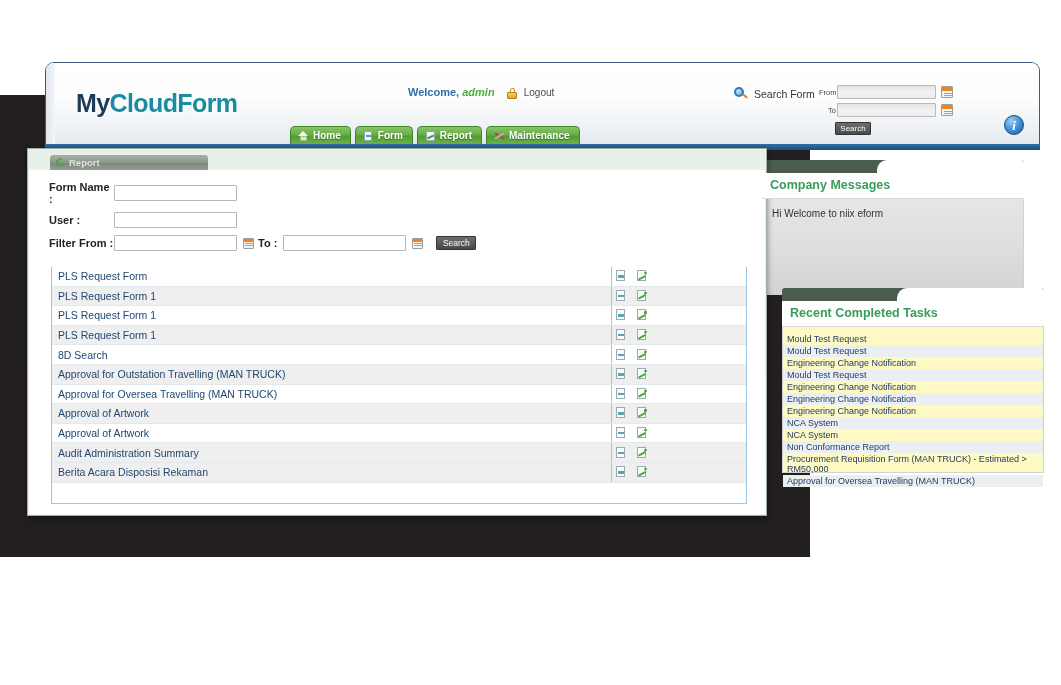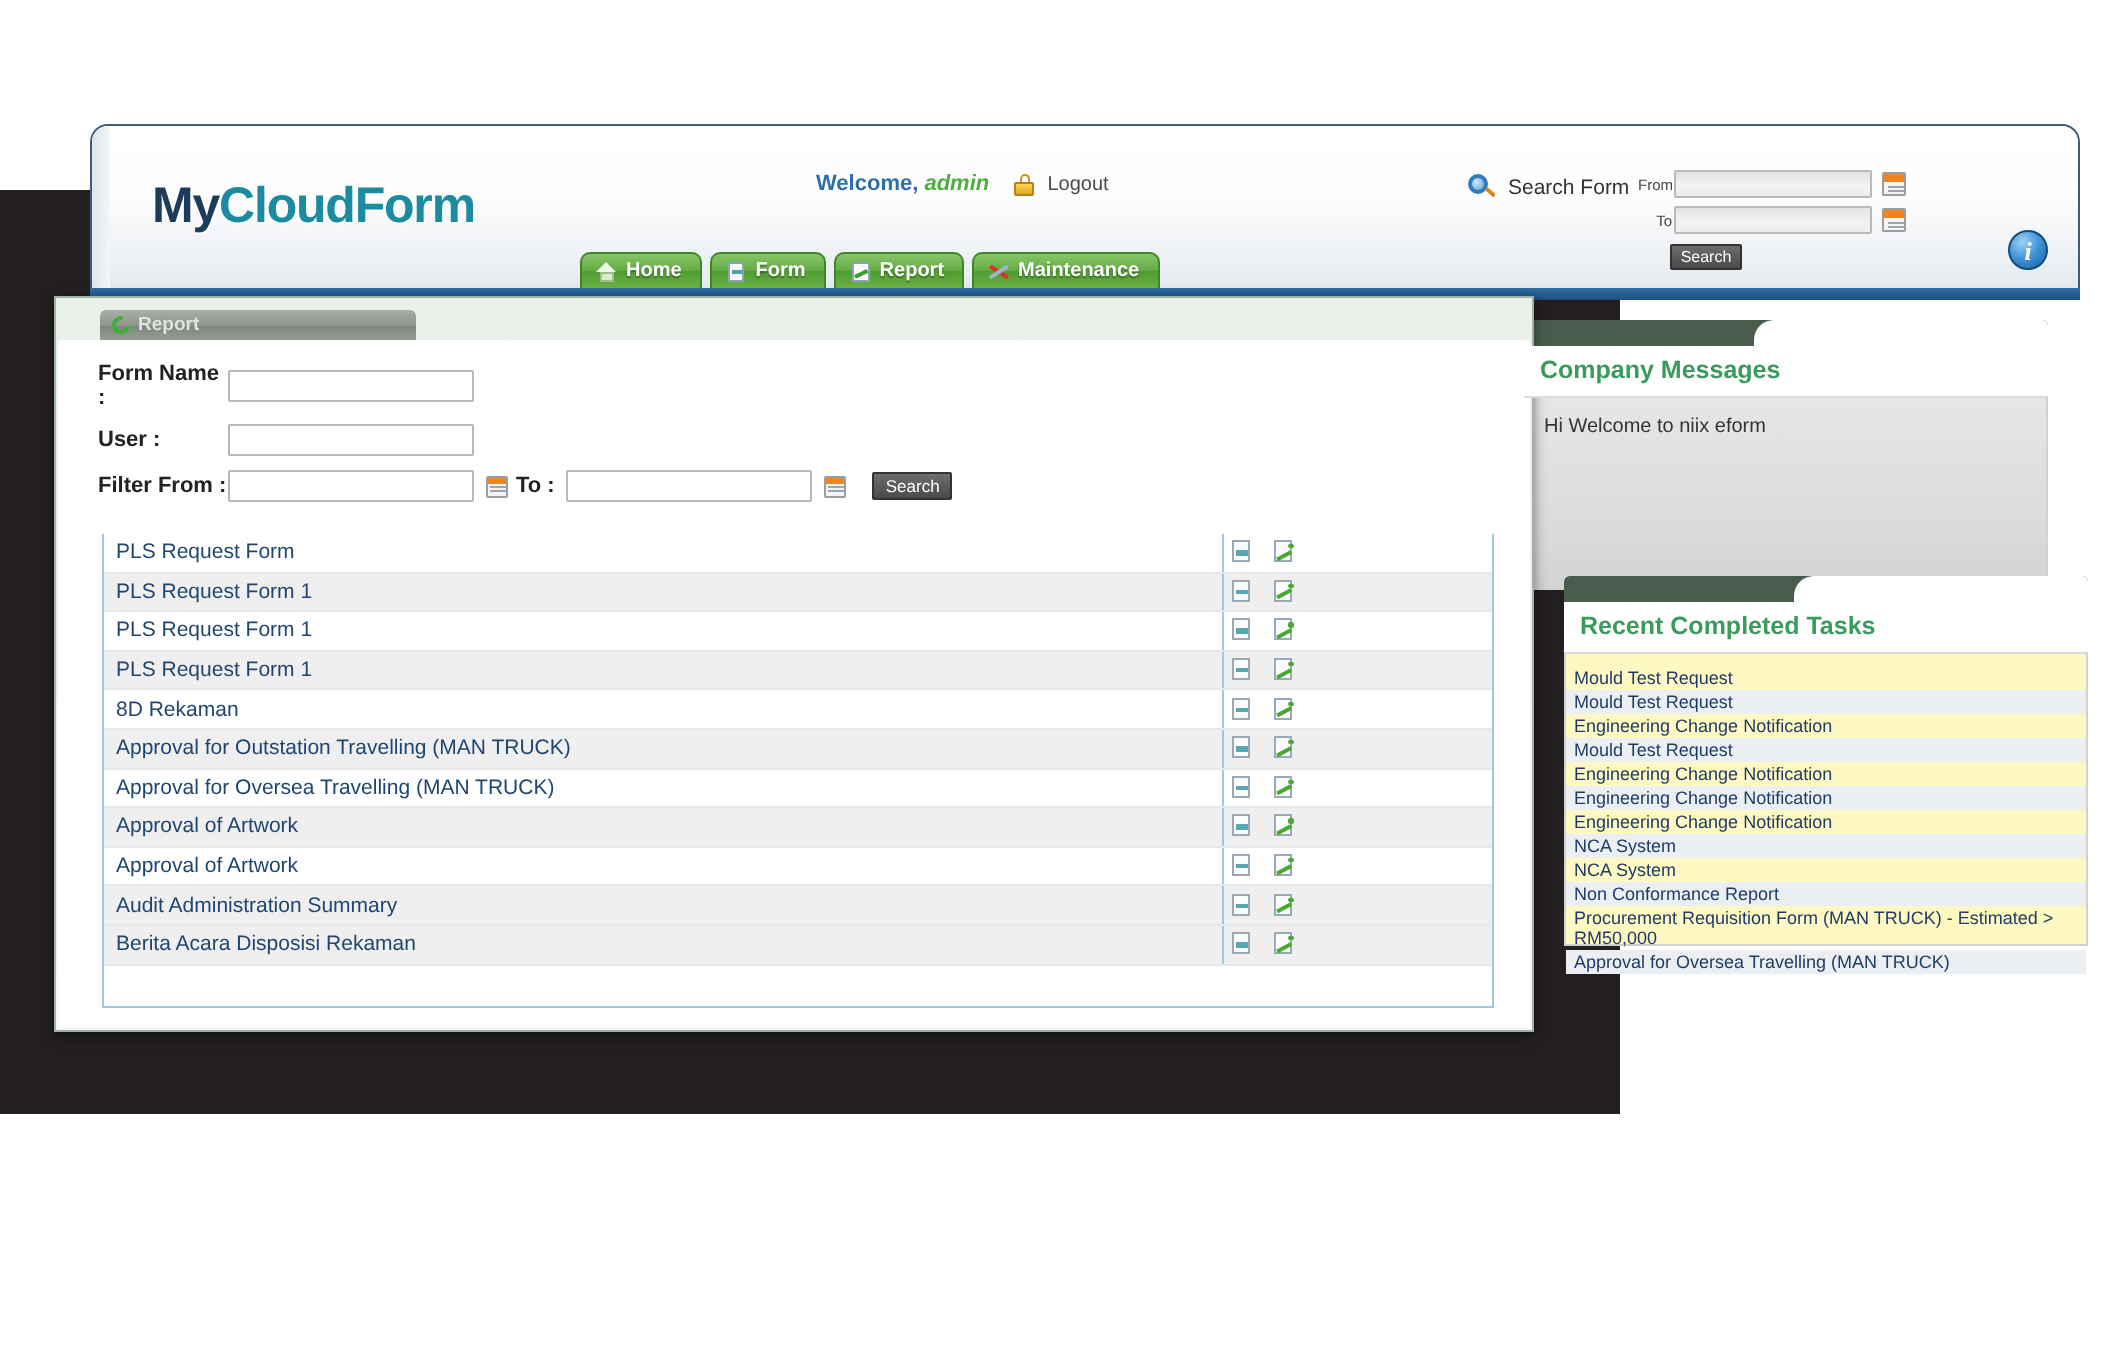--- a/index.html
+++ b/index.html
@@ -479,21 +479,21 @@
                 <span class="bar"></span>
               </span>
             <span class="act-ico act-chart">
                 <span class="pg"></span>
                 <span class="ln"></span>
                 <span class="dot"></span>
               </span>
           </div>
         </div>
         <div class="rt-row">
-          <div class="c-name">8D Rekaman</div>
+          <div class="c-name">8D Search</div>
           <div class="c-act">
             <span class="act-ico act-doc">
                 <span class="pg"></span>
                 <span class="bar"></span>
               </span>
             <span class="act-ico act-chart">
                 <span class="pg"></span>
                 <span class="ln"></span>
                 <span class="dot"></span>
               </span>

